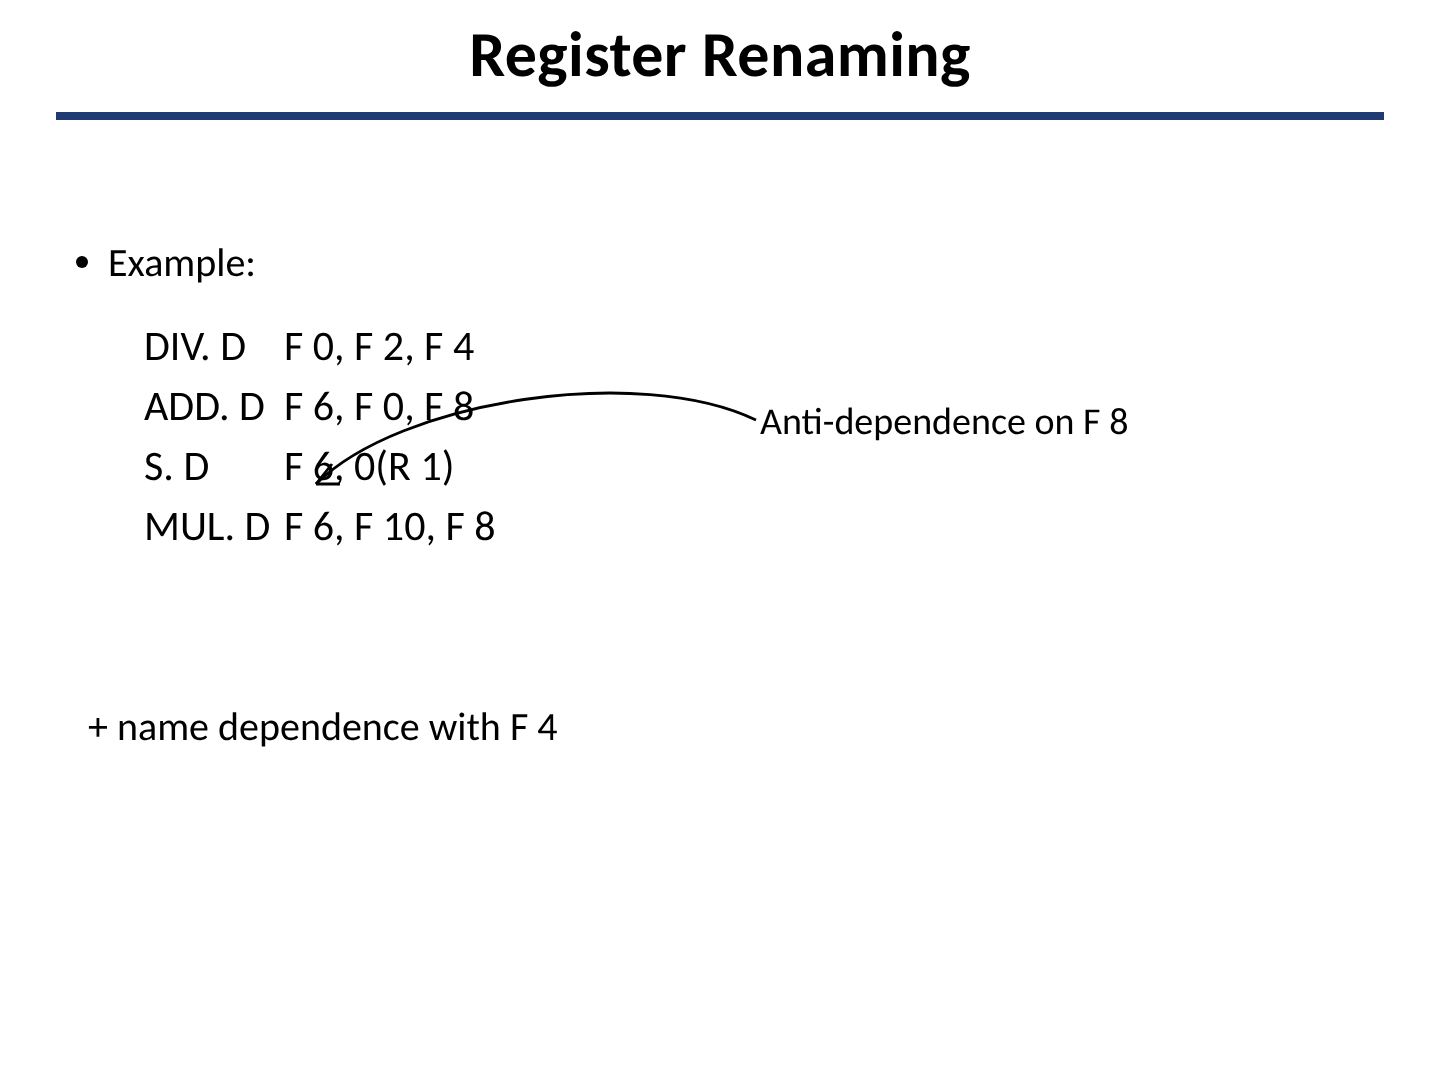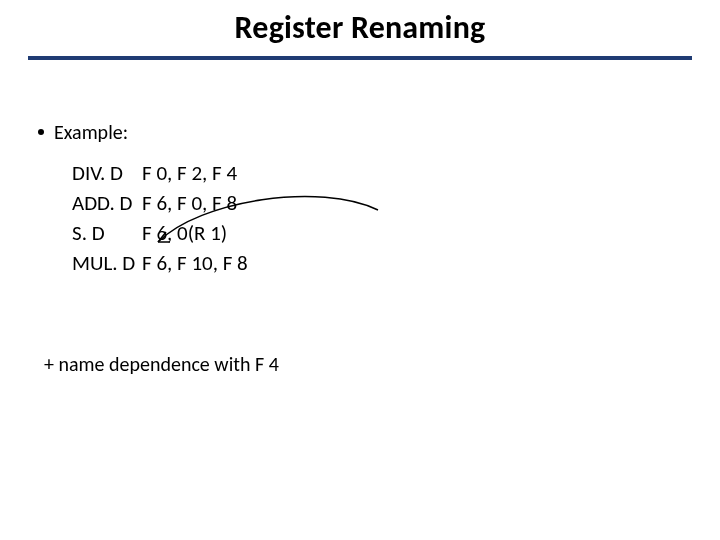--- a/index.html
+++ b/index.html
@@ -110,17 +110,18 @@
       <span class="mn">MUL. D</span><span>F 6, F 10, F 8</span>
     </div>
   </div>
 
   <svg class="arrow-svg" width="250" height="90">
     <path d="M 238 20 C 180 -8, 60 10, 18 52" stroke="#000" stroke-width="1.4" fill="none"></path>
     <path d="M 18 52 L 26 42 M 18 52 L 30 52" stroke="#000" stroke-width="1.4" fill="none"></path>
   </svg>
 
   <div class="note-block">
+    <div>Anti-dependence on F 8</div>
   </div>
 
   <div class="plus-line">+ name dependence with F 4</div>
 
 </div>
 
 </body></html>

